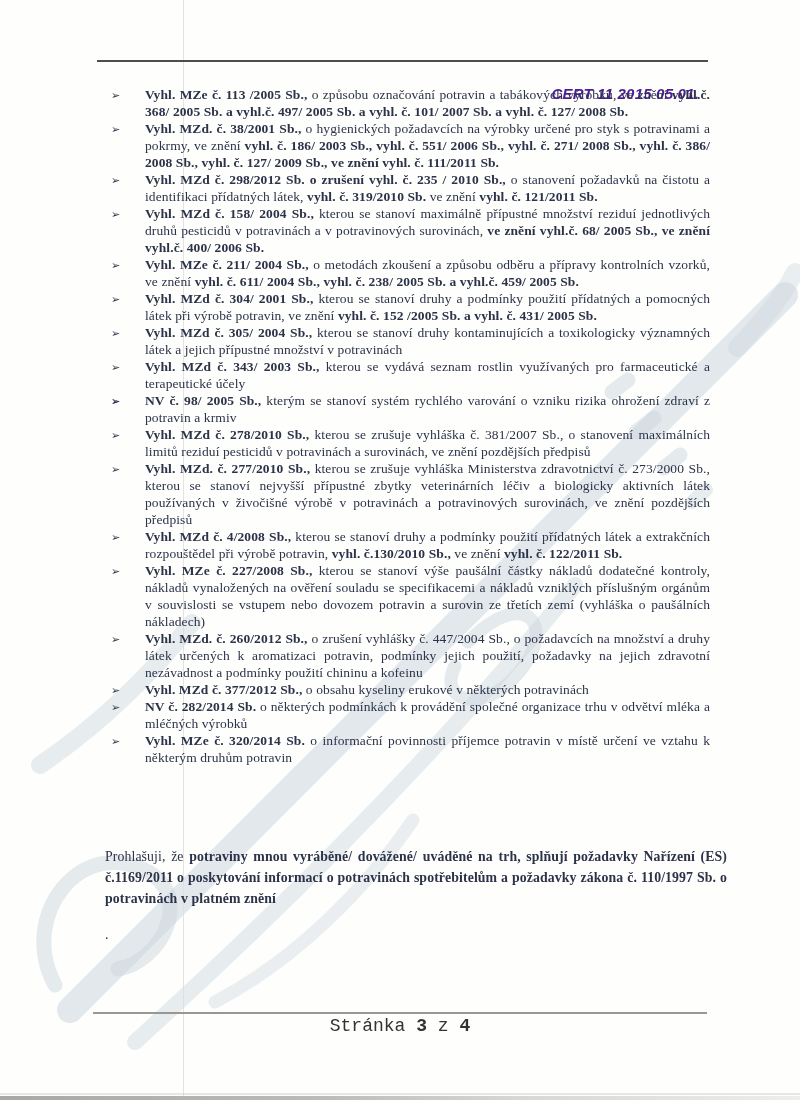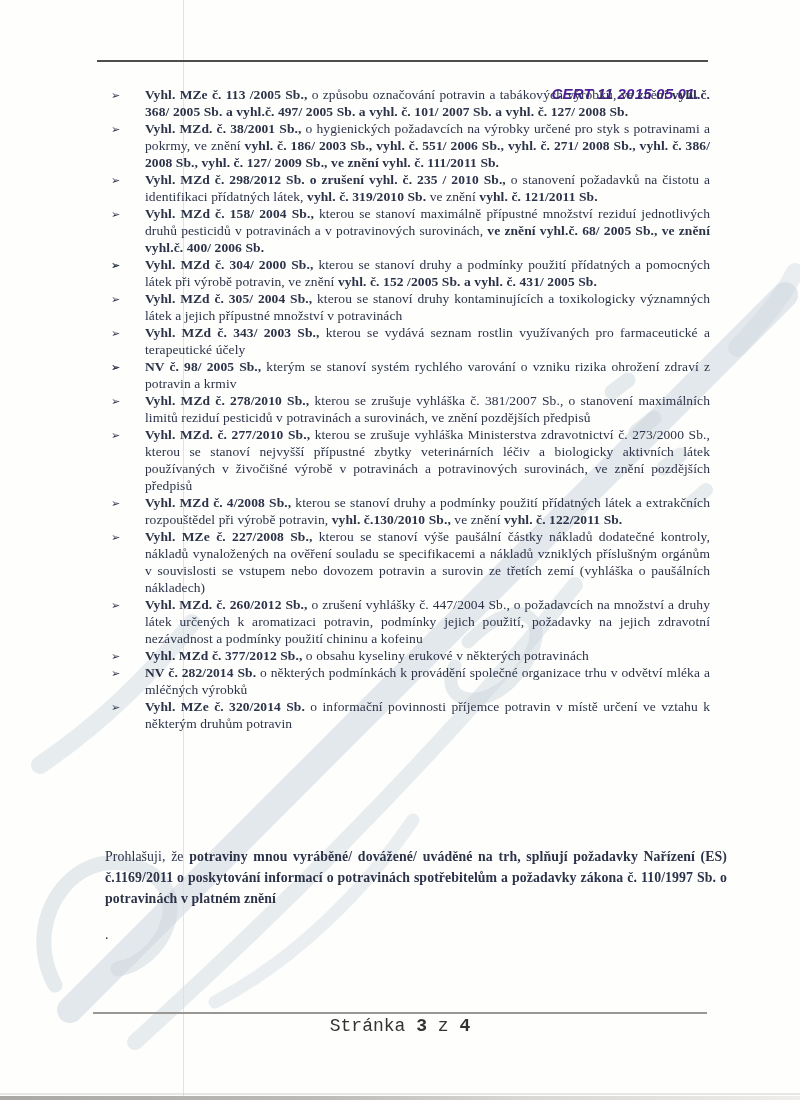--- a/index.html
+++ b/index.html
@@ -75,22 +75,22 @@
   <div class="content">
 
     <div class="header-ref">CERT 11 2015 05.01.</div>
     <div class="header-rule"></div>
 
     <ul class="reg-list">
         <li class="reg-item"><span class="bullet">➢</span><span><span class="bold">Vyhl. MZe č. 113 /2005 Sb.,</span><span> o způsobu označování potravin a tabákových výrobků, ve znění </span><span class="bold">vyhl.č. 368/ 2005 Sb. a vyhl.č. 497/ 2005 Sb. a vyhl. č. 101/ 2007 Sb. a vyhl. č. 127/ 2008 Sb.</span></span></li>
         <li class="reg-item"><span class="bullet">➢</span><span><span class="bold">Vyhl. MZd. č. 38/2001 Sb.,</span><span> o hygienických požadavcích na výrobky určené pro styk s potravinami a pokrmy, ve znění </span><span class="bold">vyhl. č. 186/ 2003 Sb., vyhl. č. 551/ 2006 Sb., vyhl. č. 271/ 2008 Sb., vyhl. č. 386/ 2008 Sb., vyhl. č. 127/ 2009 Sb., ve znění vyhl. č. 111/2011 Sb.</span></span></li>
         <li class="reg-item"><span class="bullet">➢</span><span><span class="bold">Vyhl. MZd č. 298/2012 Sb. o zrušení vyhl. č. 235 / 2010 Sb.,</span><span> o stanovení požadavků na čistotu a identifikaci přídatných látek, </span><span class="bold">vyhl. č. 319/2010 Sb.</span><span> ve znění </span><span class="bold">vyhl. č. 121/2011 Sb.</span></span></li>
         <li class="reg-item"><span class="bullet">➢</span><span><span class="bold">Vyhl. MZd č. 158/ 2004 Sb.,</span><span> kterou se stanoví maximálně přípustné množství reziduí jednotlivých druhů pesticidů v potravinách a v potravinových surovinách, </span><span class="bold">ve znění vyhl.č. 68/ 2005 Sb., ve znění vyhl.č. 400/ 2006 Sb.</span></span></li>
-        <li class="reg-item"><span class="bullet">➢</span></li>
-        <li class="reg-item"><span class="bullet">➢</span><span><span class="bold">Vyhl. MZd č. 304/ 2000 Sb.,</span><span> kterou se stanoví druhy a podmínky použití přídatných a pomocných látek při výrobě potravin, ve znění </span><span class="bold">vyhl. č. 152 /2005 Sb. a vyhl. č. 431/ 2005 Sb.</span></span></li>
+        <li class="reg-item"><span class="bullet">➢</span><span><span class="bold">Vyhl. MZe č. 211/ 2004 Sb.,</span><span> o metodách zkoušení a způsobu odběru a přípravy kontrolních vzorků, ve znění </span><span class="bold">vyhl. č. 611/ 2004 Sb., vyhl. č. 238/ 2005 Sb. a vyhl.č. 459/ 2005 Sb.</span></span></li>
+        <li class="reg-item"><span class="bullet">➢</span><span><span class="bold">Vyhl. MZd č. 304/ 2001 Sb.,</span><span> kterou se stanoví druhy a podmínky použití přídatných a pomocných látek při výrobě potravin, ve znění </span><span class="bold">vyhl. č. 152 /2005 Sb. a vyhl. č. 431/ 2005 Sb.</span></span></li>
         <li class="reg-item"><span class="bullet">➢</span><span><span class="bold">Vyhl. MZd č. 305/ 2004 Sb.,</span><span> kterou se stanoví druhy kontaminujících a toxikologicky významných látek a jejich přípustné množství v potravinách</span></span></li>
         <li class="reg-item"><span class="bullet">➢</span><span><span class="bold">Vyhl. MZd č. 343/ 2003 Sb.,</span><span> kterou se vydává seznam rostlin využívaných pro farmaceutické a terapeutické účely</span></span></li>
         <li class="reg-item"><span class="bullet">➢</span></li>
         <li class="reg-item"><span class="bullet">➢</span><span><span class="bold">NV č. 98/ 2005 Sb.,</span><span> kterým se stanoví systém rychlého varování o vzniku rizika ohrožení zdraví z potravin a krmiv</span></span></li>
         <li class="reg-item"><span class="bullet">➢</span><span><span class="bold">Vyhl. MZd č. 278/2010 Sb.,</span><span> kterou se zrušuje vyhláška č. 381/2007 Sb., o stanovení maximálních limitů reziduí pesticidů v potravinách a surovinách, ve znění pozdějších předpisů</span></span></li>
         <li class="reg-item"><span class="bullet">➢</span><span><span class="bold">Vyhl. MZd. č. 277/2010 Sb.,</span><span> kterou se zrušuje vyhláška Ministerstva zdravotnictví č. 273/2000 Sb., kterou se stanoví nejvyšší přípustné zbytky veterinárních léčiv a biologicky aktivních látek používaných v živočišné výrobě v potravinách a potravinových surovinách, ve znění pozdějších předpisů</span></span></li>
         <li class="reg-item"><span class="bullet">➢</span><span><span class="bold">Vyhl. MZd č. 4/2008 Sb.,</span><span> kterou se stanoví druhy a podmínky použití přídatných látek a extrakčních rozpouštědel při výrobě potravin, </span><span class="bold">vyhl. č.130/2010 Sb.,</span><span> ve znění </span><span class="bold">vyhl. č. 122/2011 Sb.</span></span></li>
         <li class="reg-item"><span class="bullet">➢</span><span><span class="bold">Vyhl. MZe č. 227/2008 Sb.,</span><span> kterou se stanoví výše paušální částky nákladů dodatečné kontroly, nákladů vynaložených na ověření souladu se specifikacemi a nákladů vzniklých příslušným orgánům v souvislosti se vstupem nebo dovozem potravin a surovin ze třetích zemí (vyhláška o paušálních nákladech)</span></span></li>
         <li class="reg-item"><span class="bullet">➢</span><span><span class="bold">Vyhl. MZd. č. 260/2012 Sb.,</span><span> o zrušení vyhlášky č. 447/2004 Sb., o požadavcích na množství a druhy látek určených k aromatizaci potravin, podmínky jejich použití, požadavky na jejich zdravotní nezávadnost a podmínky použití chininu a kofeinu</span></span></li>
         <li class="reg-item"><span class="bullet">➢</span><span><span class="bold">Vyhl. MZd č. 377/2012 Sb.,</span><span> o obsahu kyseliny erukové v některých potravinách</span></span></li>

